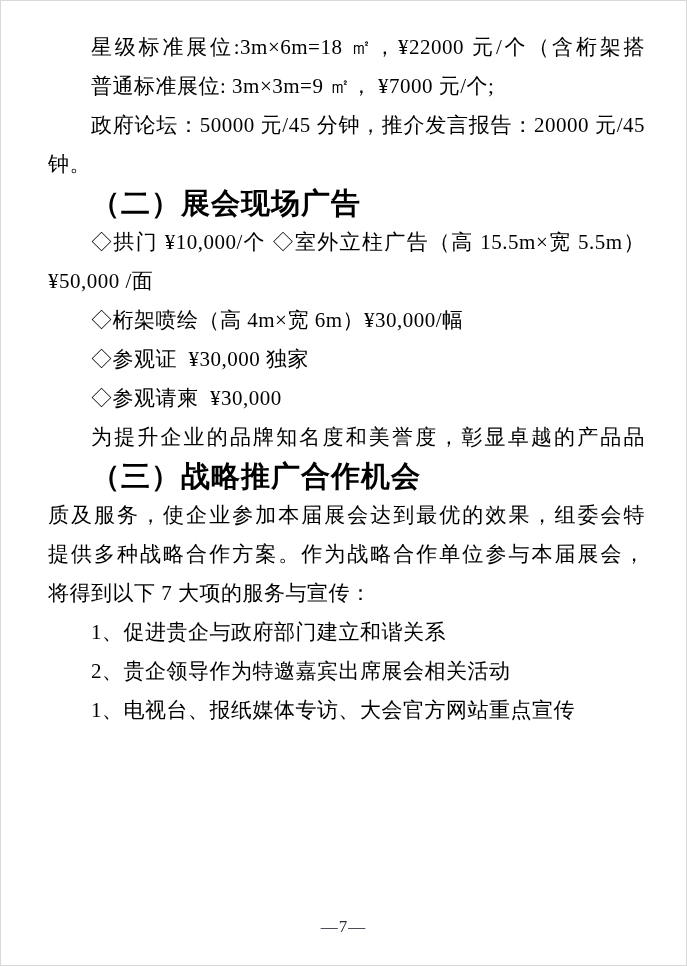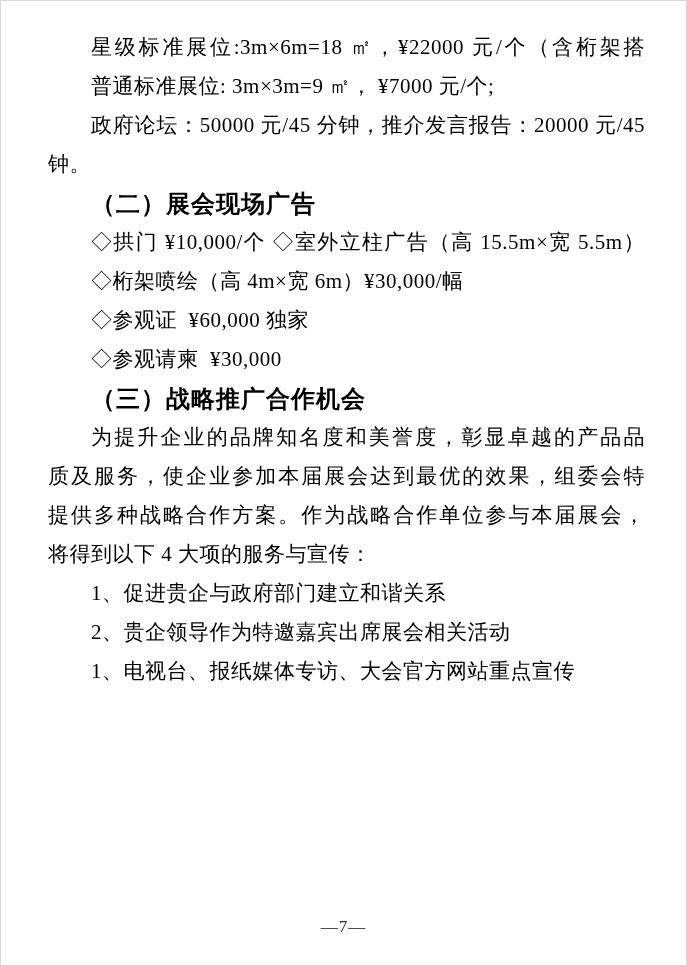--- a/index.html
+++ b/index.html
@@ -34,21 +34,21 @@
   }
   .line.justify {
     white-space: normal;
     text-align: justify;
     text-align-last: justify;
   }
   .line.heading {
     font-family: "Liberation Sans", sans-serif;
     font-weight: bold;
     letter-spacing: 1px;
-    font-size: 24px;
+    font-size: 29px;
   }
   .footer {
     position: absolute;
     top: 916px;
     left: 0;
     right: 0;
     text-align: center;
     font-size: 17px;
     color: #2a2f38;
     letter-spacing: 1px;
@@ -58,26 +58,27 @@
 <body>
 
 <div class="page">
   <div class="content">
       <div class="line indent justify">星级标准展位:3m×6m=18 ㎡，¥22000 元/个（含桁架搭建）;</div>
       <div class="line indent">普通标准展位: 3m×3m=9 ㎡， ¥7000 元/个;</div>
       <div class="line indent justify">政府论坛：50000 元/45 分钟，推介发言报告：20000 元/45 分</div>
       <div class="line">钟。</div>
       <div class="line indent heading">（二）展会现场广告</div>
       <div class="line indent justify">◇拱门 ¥10,000/个  ◇室外立柱广告（高 15.5m×宽 5.5m）</div>
+      <div class="line">¥50,000 /面</div>
       <div class="line indent">◇桁架喷绘（高 4m×宽 6m）¥30,000/幅</div>
-      <div class="line indent">◇参观证  ¥60,000 独家</div>
+      <div class="line indent">◇参观证  ¥30,000 独家</div>
       <div class="line indent">◇参观请柬  ¥30,000</div>
+      <div class="line indent justify">为提升企业的品牌知名度和美誉度，彰显卓越的产品品</div>
       <div class="line indent heading">（三）战略推广合作机会</div>
-      <div class="line indent justify">为提升企业的品牌知名度和美誉度，彰显卓越的产品品</div>
       <div class="line justify">质及服务，使企业参加本届展会达到最优的效果，组委会特</div>
       <div class="line justify">提供多种战略合作方案。作为战略合作单位参与本届展会，</div>
-      <div class="line">将得到以下 4 大项的服务与宣传：</div>
+      <div class="line">将得到以下 7 大项的服务与宣传：</div>
       <div class="line indent">1、促进贵企与政府部门建立和谐关系</div>
       <div class="line indent">2、贵企领导作为特邀嘉宾出席展会相关活动</div>
       <div class="line indent">1、电视台、报纸媒体专访、大会官方网站重点宣传</div>
     </div>
   <div class="footer">—7—</div>
 </div>
 
 </body></html>

